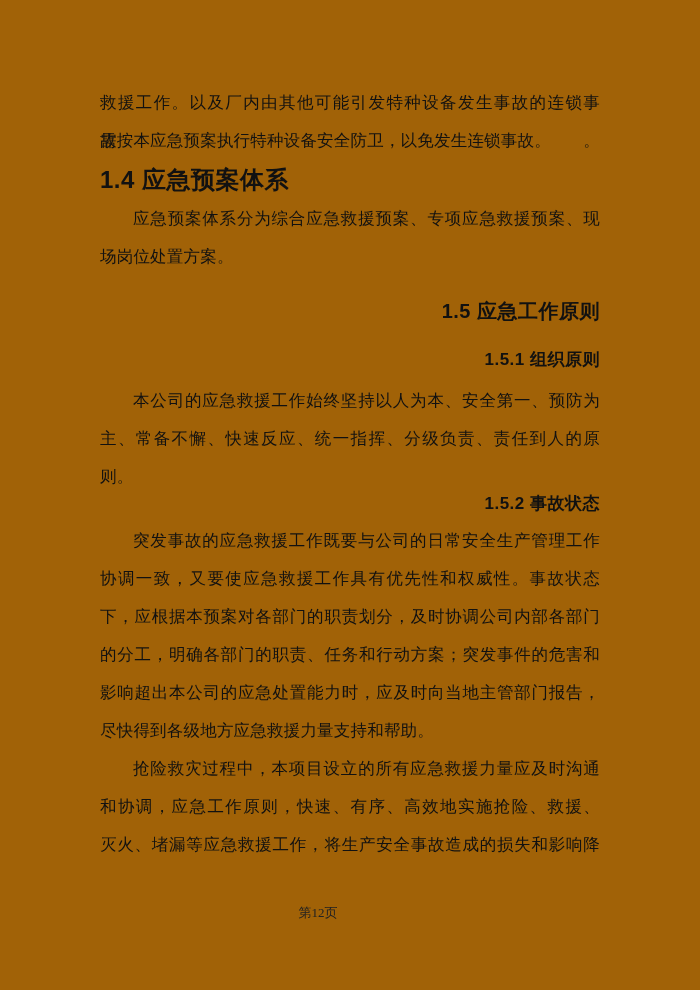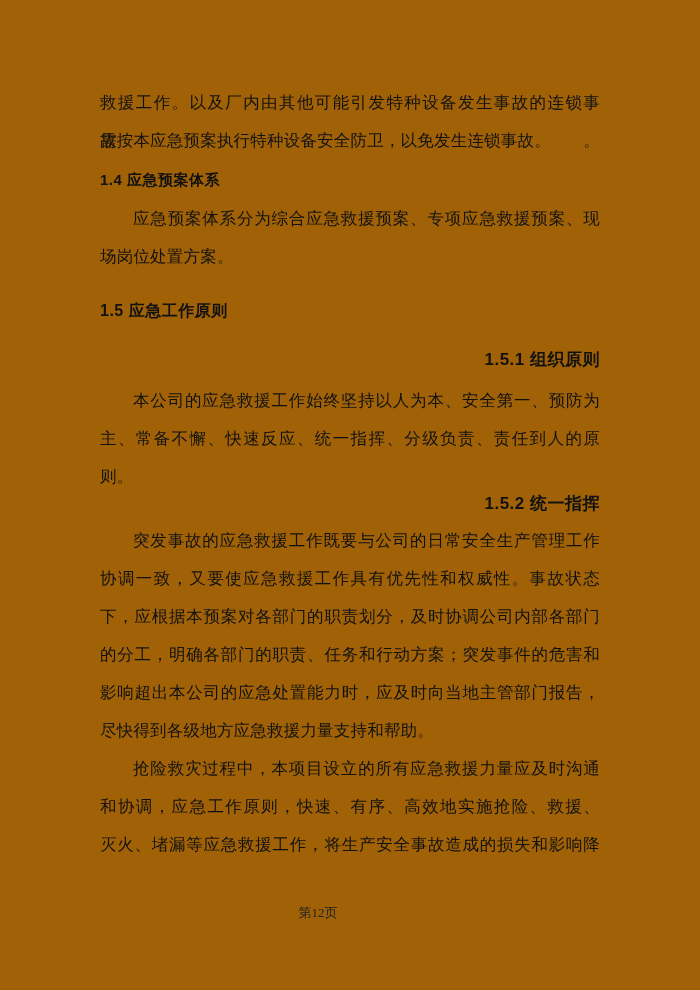--- a/index.html
+++ b/index.html
@@ -33,41 +33,42 @@
   .line.j {
     white-space: normal;
     text-align: justify;
     text-align-last: justify;
   }
   .line.indent { text-indent: 33px; }
   
   .block-h2 {
     height: 40px;
     line-height: 40px;
-    font-size: 15px;
+    font-size: 24px;
     font-weight: bold;
     font-family: "Liberation Sans", "DejaVu Sans", sans-serif;
     letter-spacing: 0.5px;
   }
   .block-h3 {
     height: 36px;
     line-height: 36px;
     font-size: 17px;
     font-weight: bold;
     font-family: "Liberation Sans", "DejaVu Sans", sans-serif;
     margin-top: 8px;
     letter-spacing: 0.5px;
     text-align: right;
   }
   
   #doc-content > :nth-child(4) {      
     margin-top: 12px;
     height: 46px;
     line-height: 46px;
-    font-size: 16px;
+    font-size: 20px;
+    text-align: right;
   }
   #doc-content > :nth-child(6) { margin-top: 4px; }   
   #doc-content > :nth-child(7) { margin-top: -10px; } 
   .footer {
     position: absolute;
     top: 904px;
     left: 0;
     width: 636px;
     text-align: center;
     font-family: "Liberation Serif", "DejaVu Serif", serif;
@@ -89,21 +90,21 @@
         <div class="line j indent">应急预案体系分为综合应急救援预案、专项应急救援预案、现</div>
         <div class="line">场岗位处置方案。</div>
       </div>
       <div class="block-h2">1.5 应急工作原则</div>
       <div class="block-h3">1.5.1 组织原则</div>
       <div class="para">
         <div class="line j indent">本公司的应急救援工作始终坚持以人为本、安全第一、预防为</div>
         <div class="line j">主、常备不懈、快速反应、统一指挥、分级负责、责任到人的原</div>
         <div class="line">则。</div>
       </div>
-      <div class="block-h3">1.5.2 统一指挥</div>
+      <div class="block-h3">1.5.2 事故状态</div>
       <div class="para">
         <div class="line j indent">突发事故的应急救援工作既要与公司的日常安全生产管理工作</div>
         <div class="line j">协调一致，又要使应急救援工作具有优先性和权威性。事故状态</div>
         <div class="line j">下，应根据本预案对各部门的职责划分，及时协调公司内部各部门</div>
         <div class="line j">的分工，明确各部门的职责、任务和行动方案；突发事件的危害和</div>
         <div class="line j">影响超出本公司的应急处置能力时，应及时向当地主管部门报告，</div>
         <div class="line">尽快得到各级地方应急救援力量支持和帮助。</div>
       </div>
       <div class="para">
         <div class="line j indent">抢险救灾过程中，本项目设立的所有应急救援力量应及时沟通</div>

